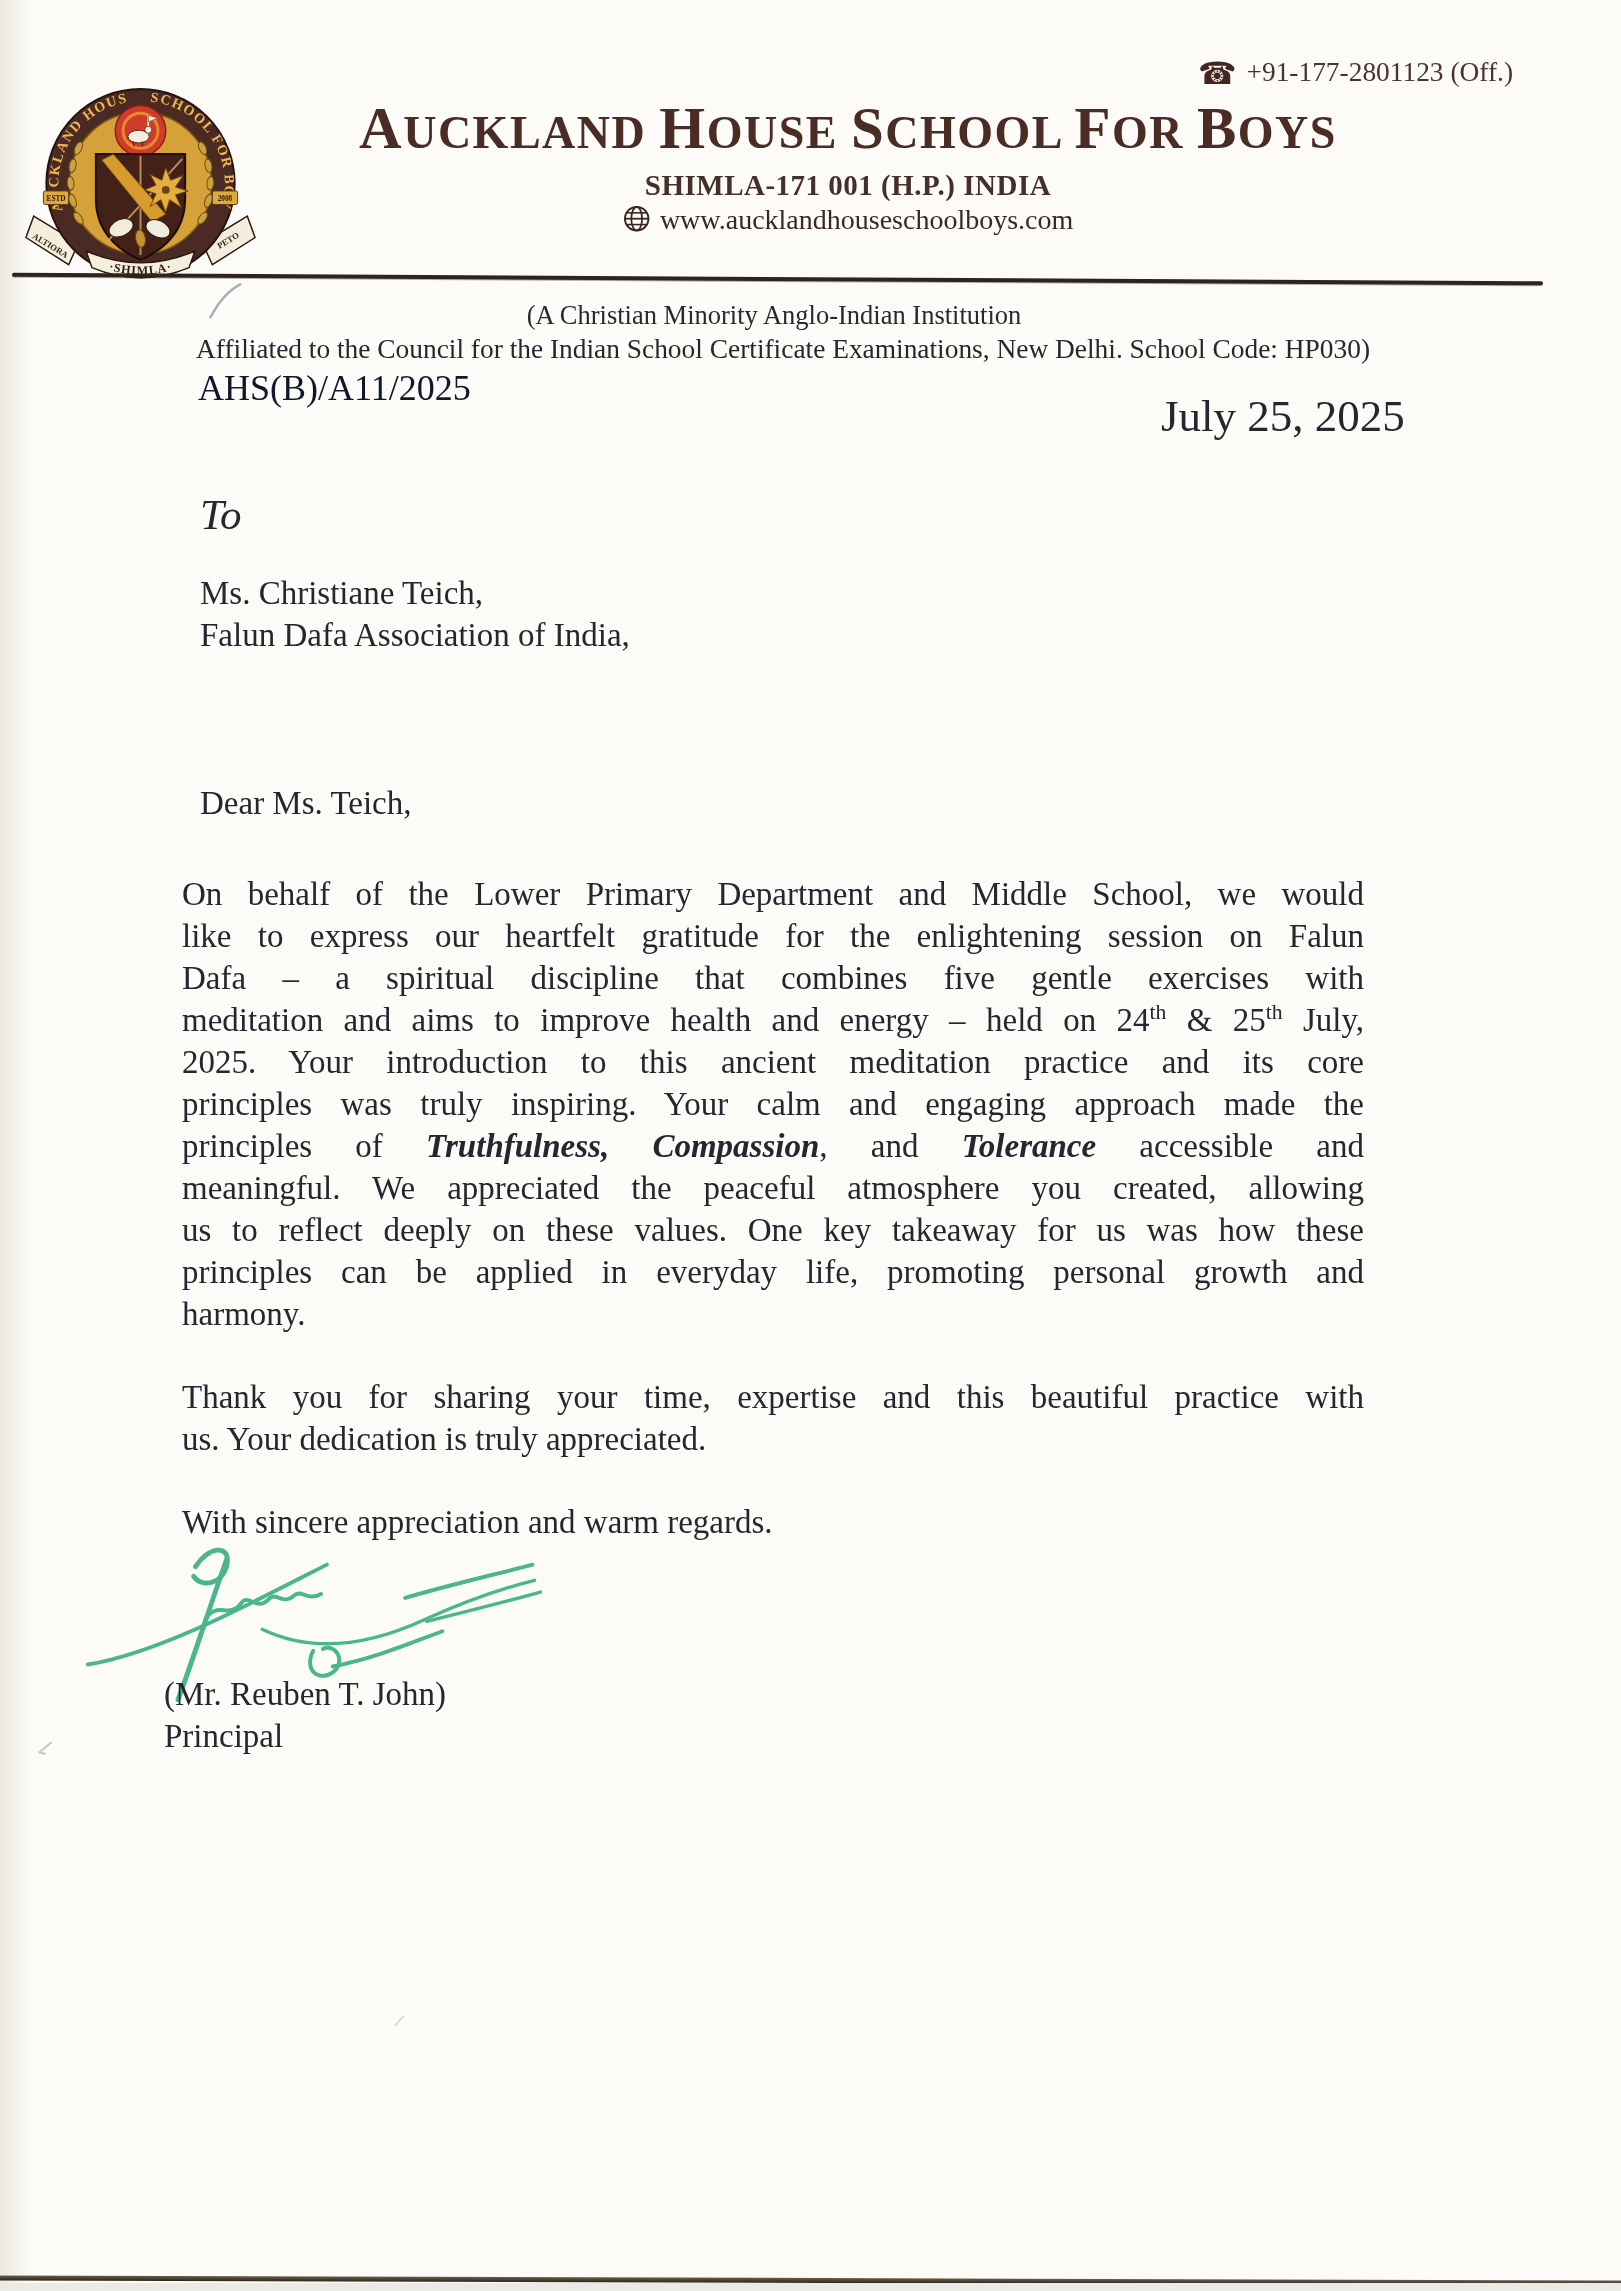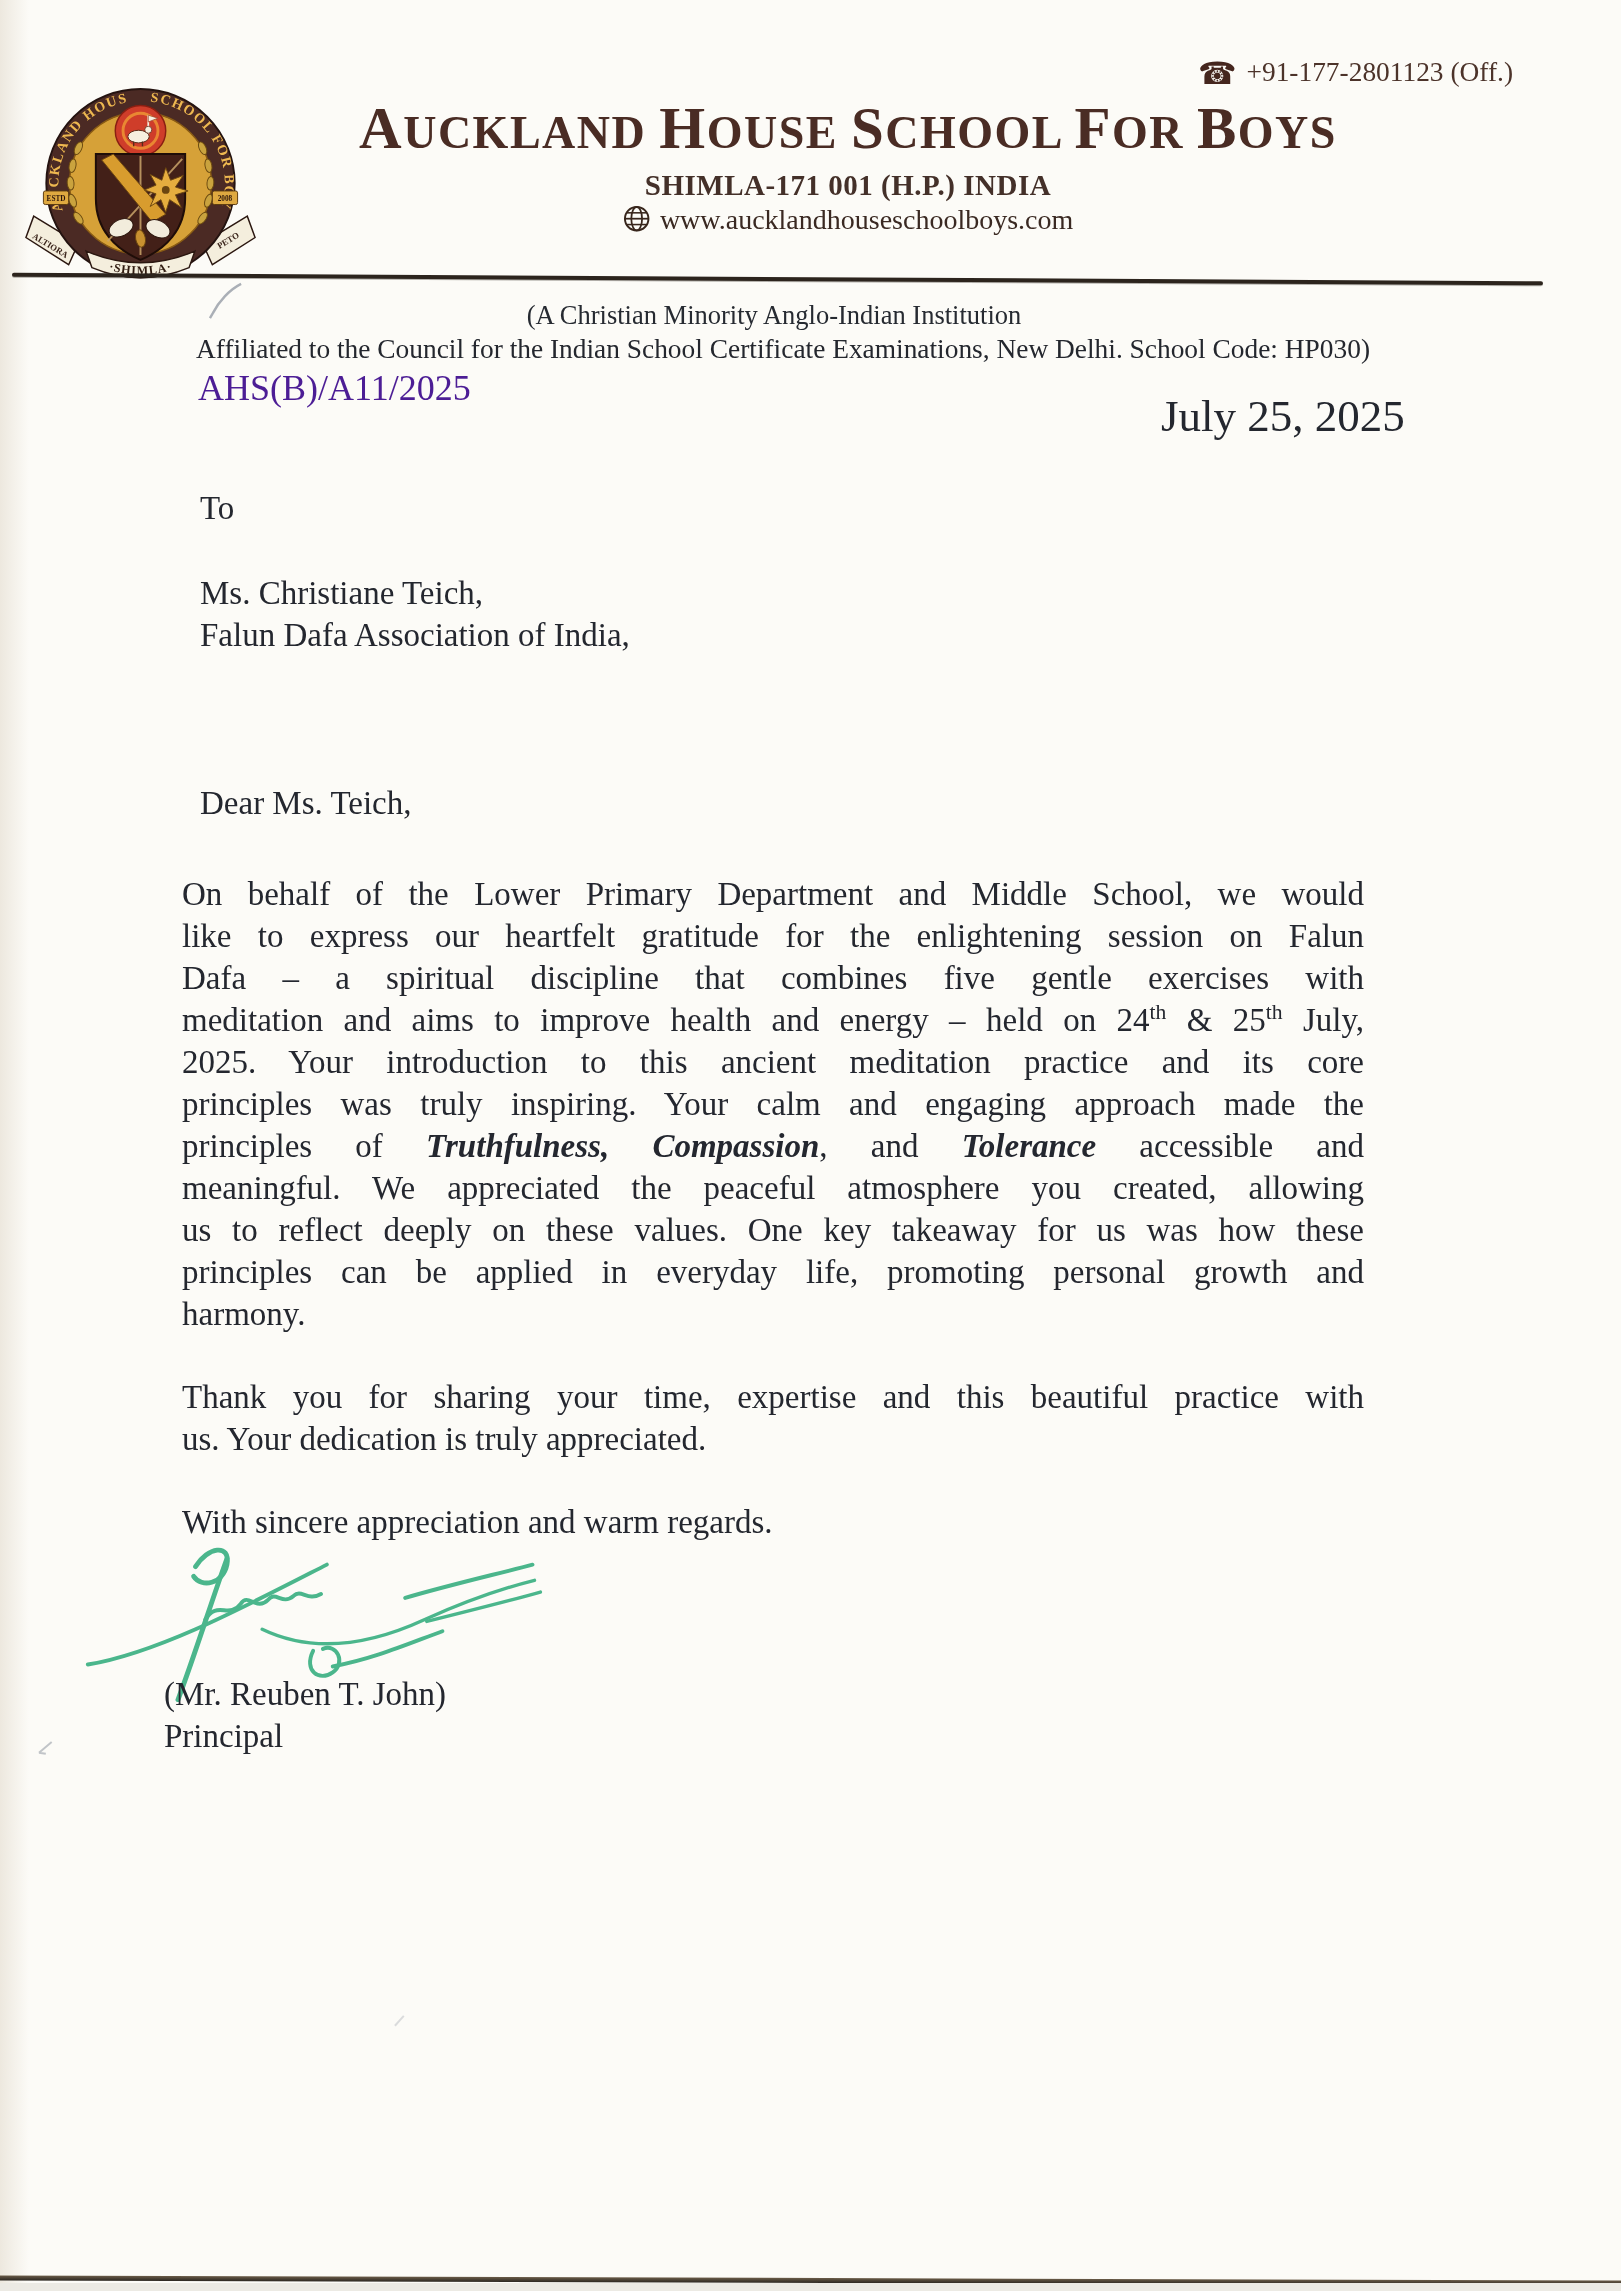--- a/index.html
+++ b/index.html
@@ -17,23 +17,23 @@
   .addr{margin-top:5.9px;font-size:29px;font-weight:bold;color:#443029;letter-spacing:0.5px;}
   .contact-line{margin-top:6.9px;font-size:28px;color:#3a2922;white-space:nowrap;}
   .contact-line .sep{margin:0 11.8px;font-size:19.6px;vertical-align:2.9px;color:#3a2922;}
   .site-line{margin-top:2px;font-size:28px;color:#3a2922;}
   .icn{display:inline-block;vertical-align:-3.9px;margin-right:9.8px;}
   .rule{position:absolute;left:11.8px;top:277px;width:1531px;height:3.9px;background:#2c241d;
         transform:rotate(.32deg);border-radius:2px;box-shadow:0 1px 0 rgba(44,36,29,.35);}
   .inst1{position:absolute;left:284px;top:300px;width:980px;text-align:center;font-size:26.5px;color:#262a31;}
   .inst2{position:absolute;left:196px;top:334px;font-size:27.4px;color:#24272e;white-space:nowrap;}
   
-  .ref{position:absolute;left:198px;top:367px;font-size:36px;color:#4c1d95;}
+  .ref{position:absolute;left:198px;top:367px;font-size:36px;color:#0f172a;}
   .date{position:absolute;left:1161px;top:390px;font-size:45px;}
-  .to{position:absolute;left:200px;top:490px;font-size:33px;}
+  .to{position:absolute;left:200px;top:490px;font-size:43px;font-style:italic;}
   .recip1{position:absolute;left:200px;top:575px;font-size:33px;}
   .recip2{position:absolute;left:200px;top:617px;font-size:33px;}
   .subject{position:absolute;left:200px;top:700px;font-size:33px;}
   .subject .subj-text{font-weight:bold;font-size:34px;text-decoration:underline;text-decoration-thickness:2.9px;text-underline-offset:4.9px;}
   .dear{position:absolute;left:200px;top:785px;font-size:33px;}
   .body-block{position:absolute;left:182px;top:873px;width:1182px;font-size:33px;}
   .para + .para{margin-top:41px;}
   .bline{line-height:42px;text-align:justify;text-align-last:justify;}
   .bline.lastline{text-align:left;text-align-last:left;}
   .bline .bi{font-weight:bold;font-style:italic;}

